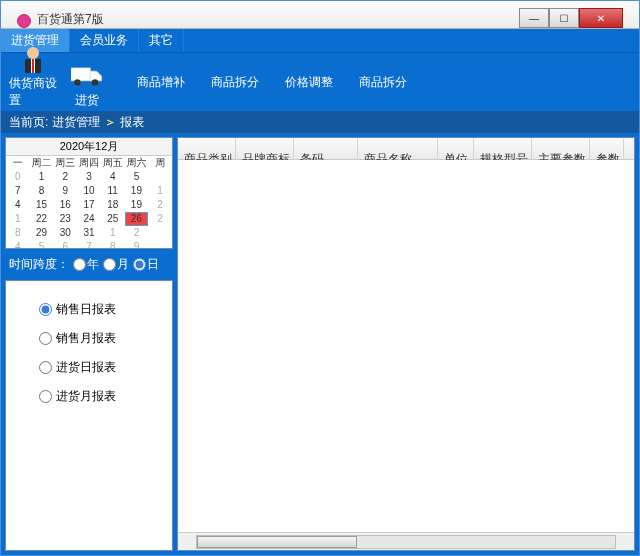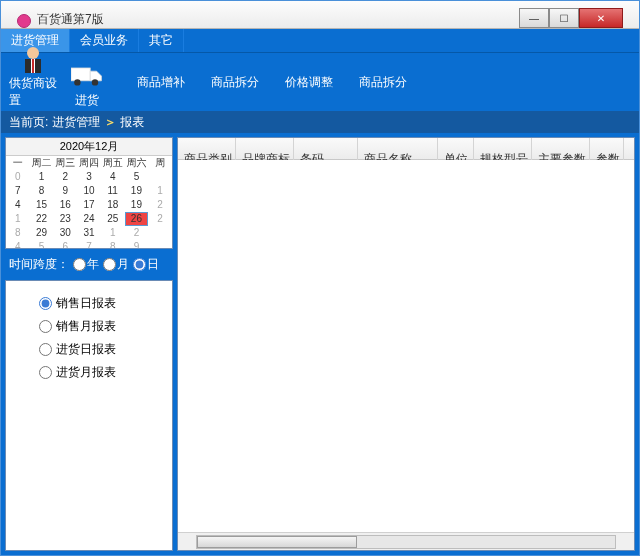--- a/index.html
+++ b/index.html
@@ -25,21 +25,21 @@
   .calendar{background:#fff;border:1px solid #6a8bb5;height:112px;overflow:hidden;font-size:11px;}
   .calhead{text-align:center;padding:1px 0;font-size:11px;border-bottom:1px solid #ccc;background:#f3f3f3;}
   .calgrid{display:grid;grid-template-columns:repeat(7,1fr);}
   .calgrid div{text-align:center;padding:0;height:14px;line-height:14px;font-size:10px;color:#333;}
   .calgrid .hdr{color:#333;}
   .calgrid .toff{color:#aaa;}
   .calgrid .sel{background:#ef4444;border:1px solid #5a9bd4;height:14px;line-height:12px;}
   .spanrow{background:#0a6ed1;color:#fff;display:flex;align-items:center;padding:3px 4px;gap:4px;}
   .spanrow .r{display:flex;align-items:center;gap:1px;}
   .reportbox{background:#fff;border:1px solid #6a8bb5;flex:1;padding:14px 10px;display:flex;flex-direction:column;align-items:center;gap:6px;}
-  .reportbox .r{display:flex;align-items:center;gap:4px;width:100px;}
+  .reportbox .r{display:flex;align-items:center;gap:4px;width:100px;margin-top:6px;}
   .genbtn{margin-top:10px;padding:6px 24px;background:linear-gradient(#fdfdfd,#e5e5e5);border:1px solid #8a8a8a;cursor:pointer;}
   .rightpanel{flex:1;background:#fff;border:1px solid #6a8bb5;display:flex;flex-direction:column;overflow:hidden;}
   .gridhead{display:flex;background:linear-gradient(#fafafa,#ececec);border-bottom:1px solid #c8c8c8;height:22px;}
   .gridhead div{padding:13px 6px;border-right:1px solid #d4d4d4;color:#333;white-space:nowrap;}
   .gridbody{flex:1;background:#fff;}
   .hscroll{height:18px;background:#f0f0f0;border-top:1px solid #d0d0d0;display:flex;align-items:center;}
   .hscroll .track{flex:1;margin:0 18px;height:14px;background:#e7e7e7;border:1px solid #bdbdbd;position:relative;}
   .hscroll .thumb{position:absolute;left:0;top:0;height:100%;width:160px;background:linear-gradient(#f5f5f5,#d7d7d7);border:1px solid #9c9c9c;}
   .statusbar{height:24px;background:#0a6ed1;color:#fff;display:flex;align-items:center;padding:0 10px;}
   input[type=radio]{accent-color:#3a7bd5;margin:0;}

